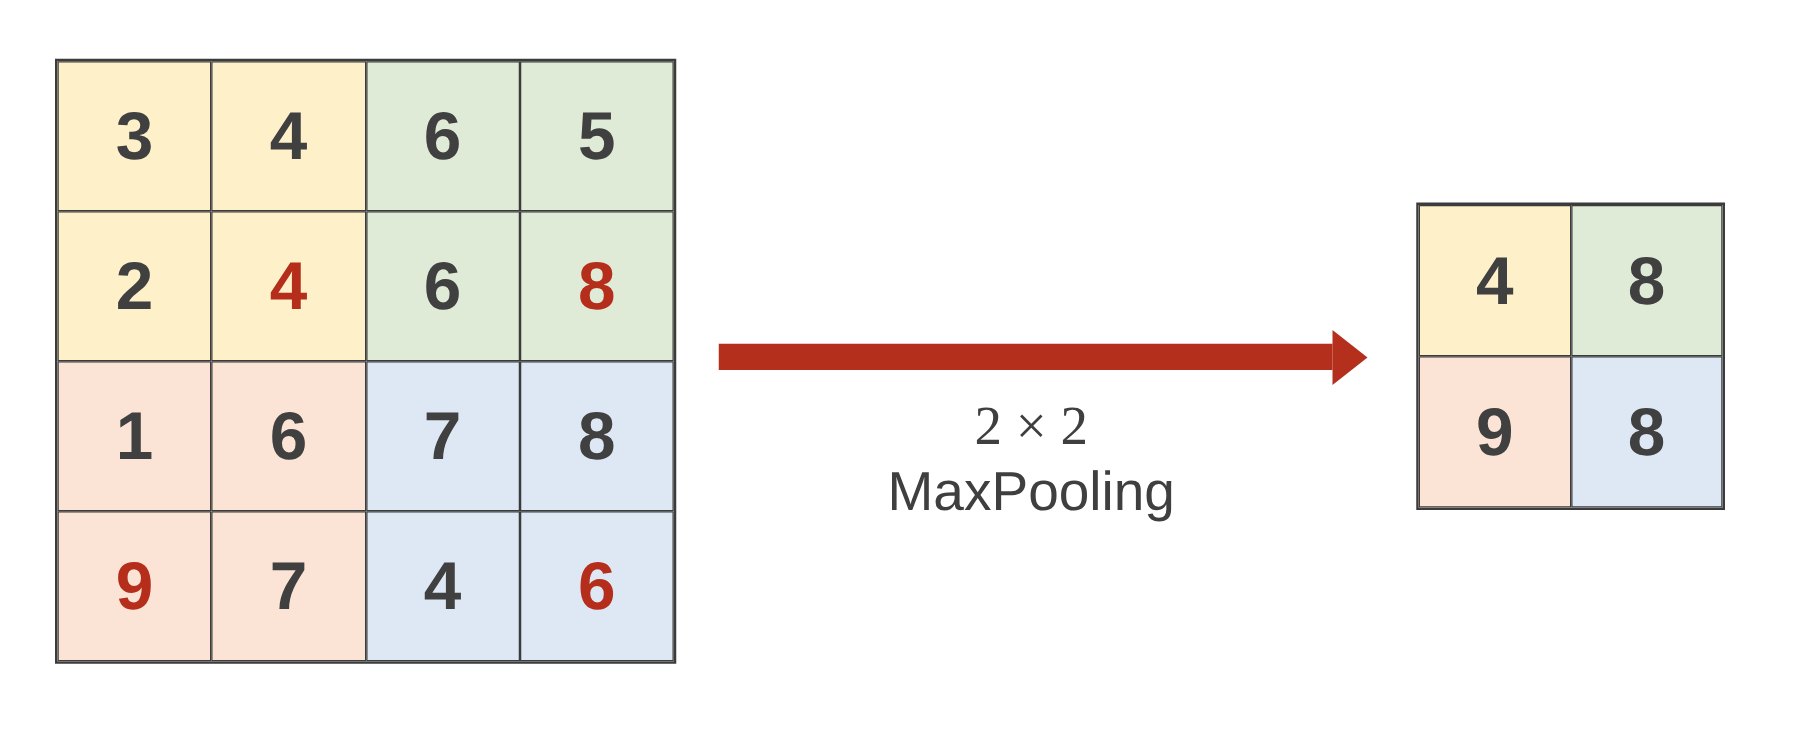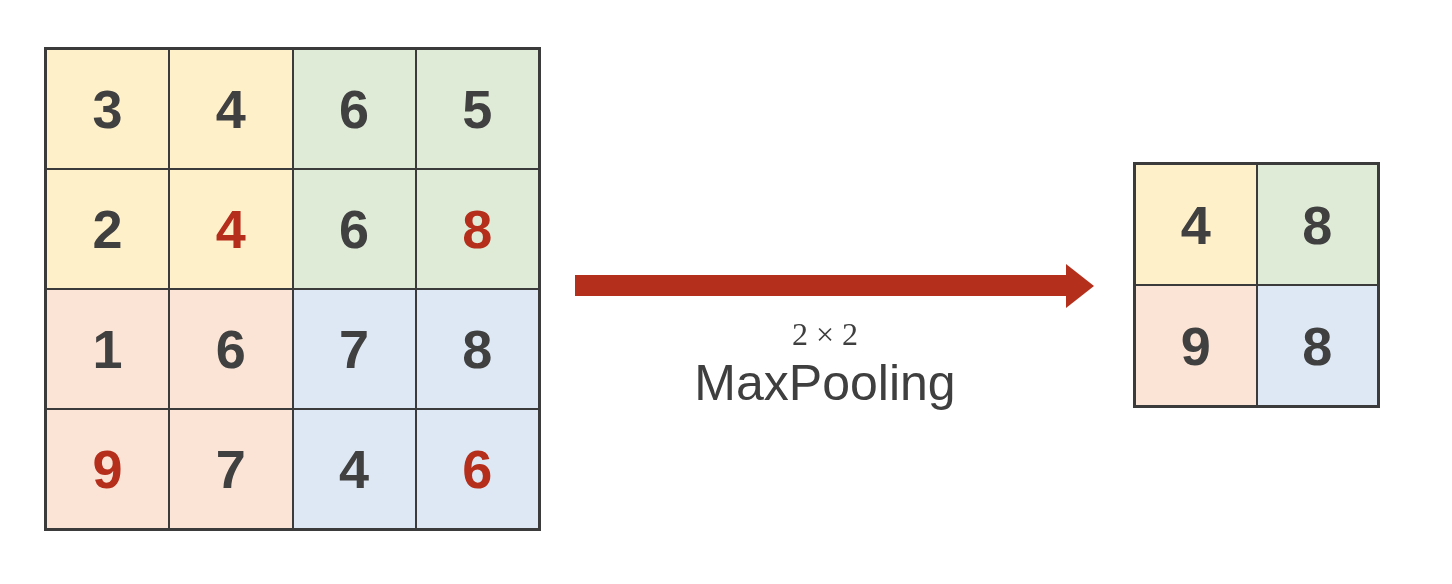--- a/index.html
+++ b/index.html
@@ -67,26 +67,26 @@
   
   .pool-label {
     position:absolute;
     left:575px; top:316px;
     width:500px;
     text-align:center;
     color:#3f3f3f;
   }
   .pool-size {
     font-family:"Liberation Serif", serif;
-    font-size:32px;
+    font-size:44px;
     line-height:1.15;
   }
   .pool-op {
     font-family:"Liberation Sans", sans-serif;
-    font-size:50px;
+    font-size:44px;
     line-height:1.12;
     margin-top:2px;
   }
 </style>
 </head>
 <body>
 
 <div class="canvas">
 
   <div class="grid grid-input">

